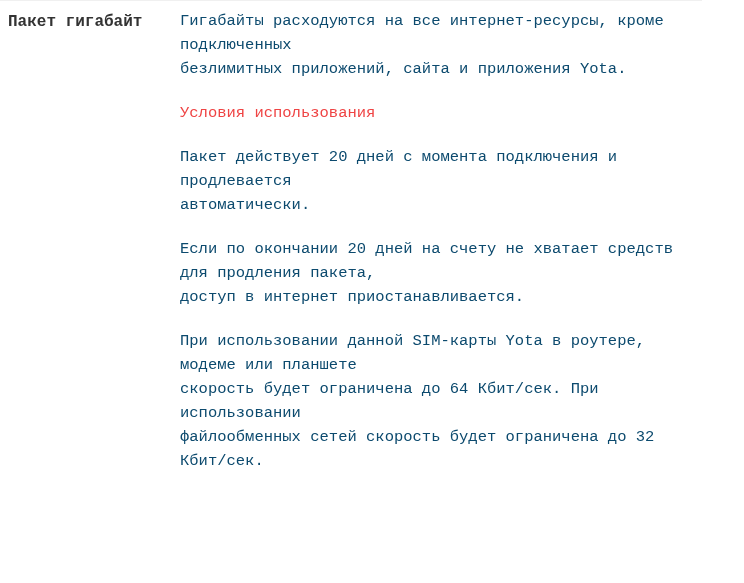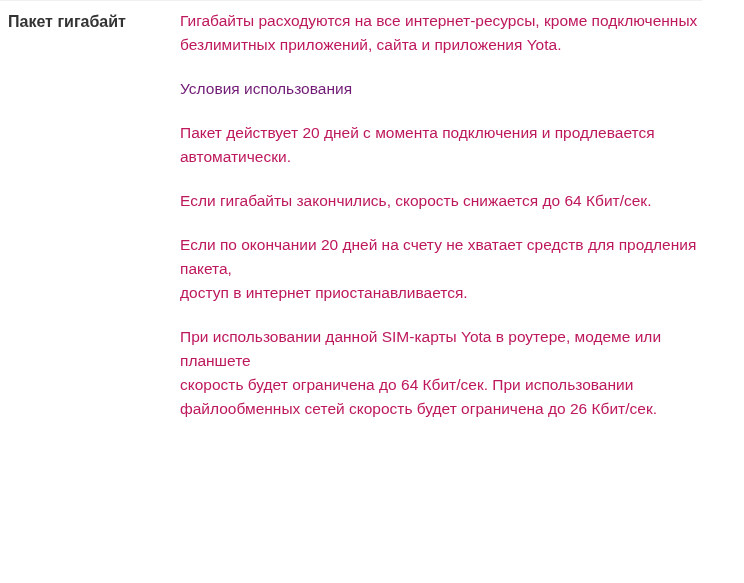--- a/index.html
+++ b/index.html
@@ -5,20 +5,21 @@
   * { margin: 0; padding: 0; box-sizing: border-box; }
   html, body {
     background: #ffffff;
     font-family: "Liberation Sans", sans-serif;
   }
   .page {
     width: 702px;
     height: 583px;
     background: #ffffff;
     overflow: hidden;
+    font-family: Liberation Mono, monospace;
   }
   .row {
     display: flex;
     border-top: 1px solid #f0f0f0;
   }
   .label-cell {
     width: 180px;
     flex: 0 0 180px;
     padding: 10px 10px 0 8px;
   }
@@ -29,47 +30,46 @@
     color: #333333;
   }
   .content-cell {
     flex: 1 1 auto;
     padding: 8px 0 0 0;
     max-width: 564px;
   }
   .paragraph {
     font-size: 15.5px;
     line-height: 24px;
-    color: #be185d;
+    color: #0c4a6e;
     white-space: pre-line;
     margin-bottom: 20px;
   }
   .subheading {
     font-size: 15.5px;
     line-height: 24px;
-    color: #701a75;
+    color: #ef4444;
     white-space: pre-line;
     margin-bottom: 20px;
   }
 </style>
 </head>
 <body>
 
 <div class="page">
   <div class="row">
     <div class="label-cell">
       <div class="label">Пакет гигабайт</div>
     </div>
     <div class="content-cell">
         <p class="paragraph">Гигабайты расходуются на все интернет-ресурсы, кроме подключенных
 безлимитных приложений, сайта и приложения Yota.</p>
         <p class="subheading">Условия использования</p>
         <p class="paragraph">Пакет действует 20 дней с момента подключения и продлевается
 автоматически.</p>
-        <p class="paragraph">Если гигабайты закончились, скорость снижается до 64 Кбит/сек.</p>
         <p class="paragraph">Если по окончании 20 дней на счету не хватает средств для продления пакета,
 доступ в интернет приостанавливается.</p>
         <p class="paragraph">При использовании данной SIM-карты Yota в роутере, модеме или планшете
 скорость будет ограничена до 64 Кбит/сек. При использовании
-файлообменных сетей скорость будет ограничена до 26 Кбит/сек.</p>
+файлообменных сетей скорость будет ограничена до 32 Кбит/сек.</p>
       </div>
   </div>
 </div>
 
 </body></html>

